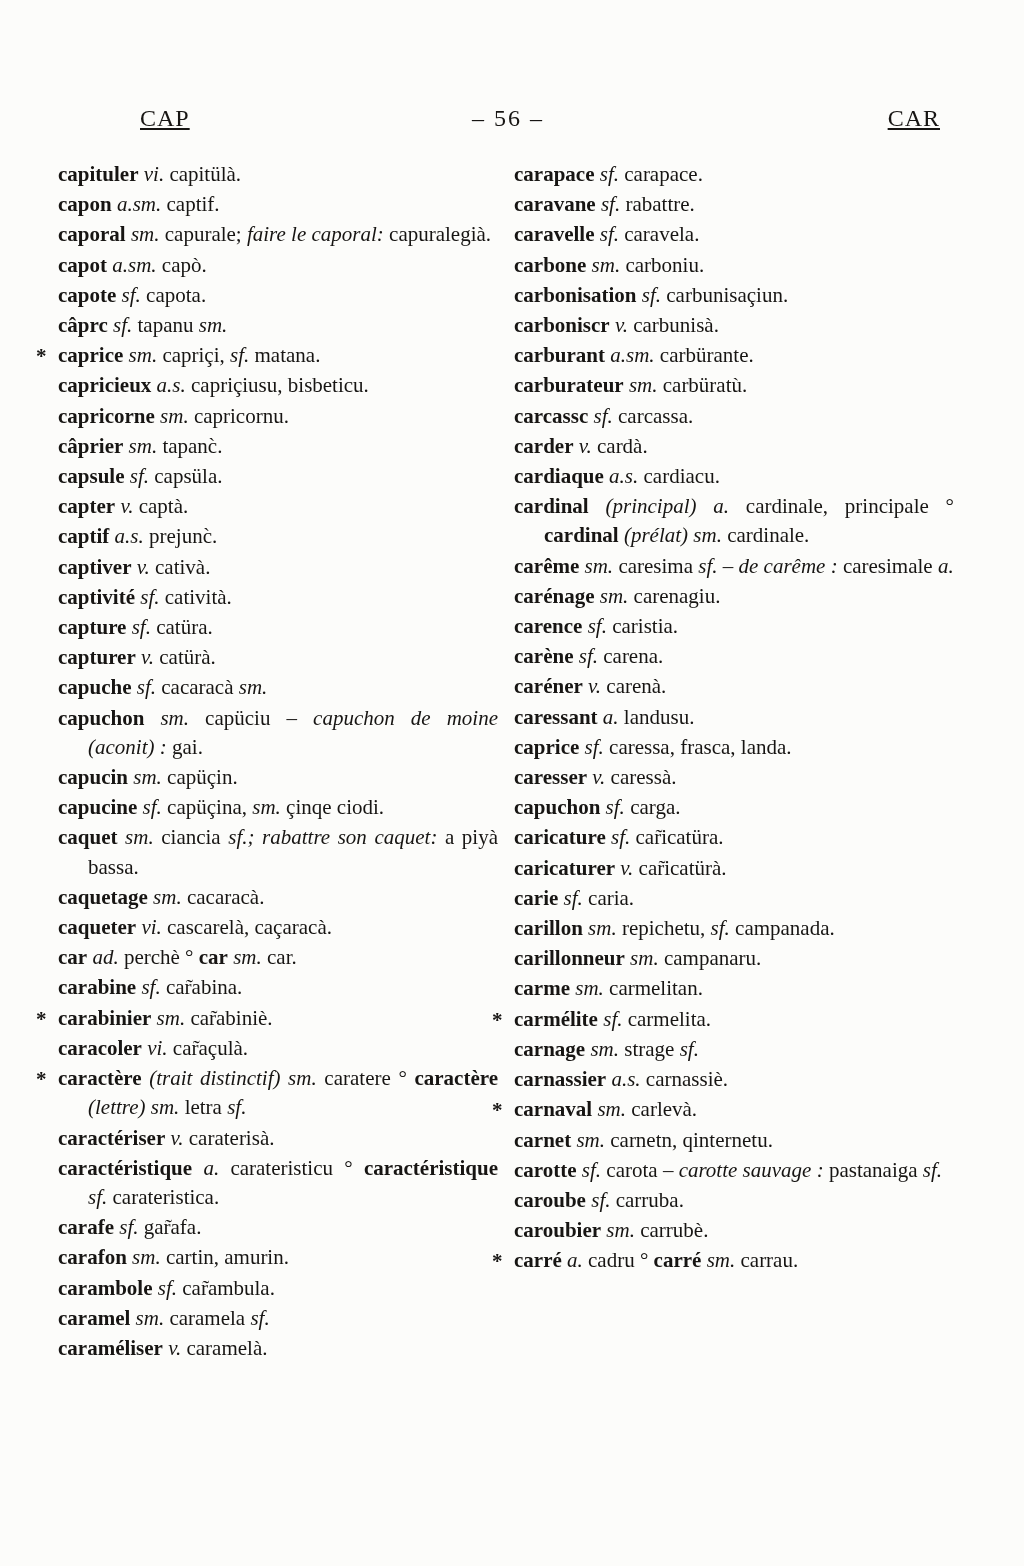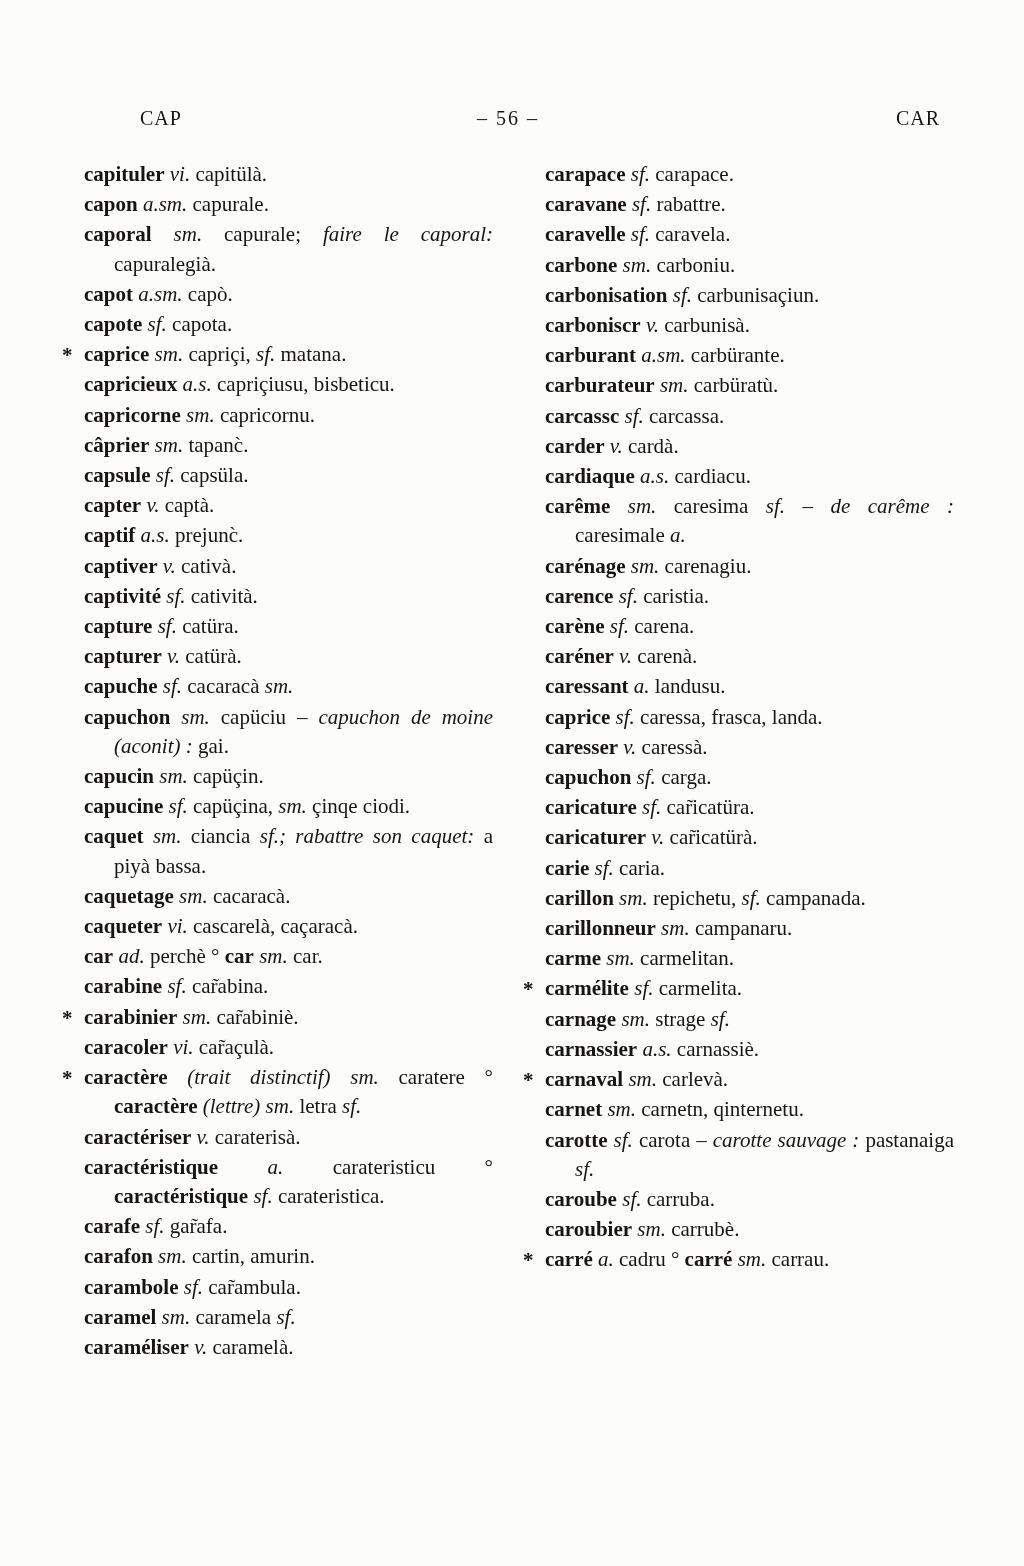--- a/index.html
+++ b/index.html
@@ -7,32 +7,33 @@
     width:1024px; height:1566px;
     background:#fcfcfa;
     color:#171513;
     font-family:"Liberation Serif", serif;
     overflow:hidden;
   }
   .page { box-sizing:border-box; width:1024px; height:1566px; padding-top:104px; }
   .hdr {
     position:relative;
     padding:0 84px 0 140px;
-    font-size:20px; line-height:28px;
+    font-size:24px; line-height:28px;
     letter-spacing:1px;
     display:flex;
+    text-decoration:underline;
   }
   .hdr .center {
     position:absolute; left:0; right:8px; text-align:center;
     letter-spacing:2px;
   }
   .hdr .right { margin-left:auto; }
   .cols {
-    display:flex; gap:52px;
-    padding:28px 70px 0 84px;
+    display:flex; gap:16px;
+    padding:28px 70px 0 58px;
   }
   .col { flex:1 1 0; min-width:0; text-align:justify; }
   .entry {
     position:relative;
     padding-left:30px; text-indent:-30px;
     font-size:21px; line-height:29.2px;
     margin:0 0 1px 0;
   }
   .star {
     position:absolute; left:-22px; top:1px;
@@ -47,24 +48,25 @@
 
 <div class="page">
   <div class="hdr">
     <span class="left">CAP</span>
     <span class="center">– 56 –</span>
     <span class="right">CAR</span>
   </div>
   <div class="cols">
     <div class="col" id="col-left">
         <div class="entry"><span class="hw">capituler</span><span class="it"> vi.</span><span class="rm"> capitülà.</span></div>
-        <div class="entry"><span class="hw">capon</span><span class="it"> a.sm.</span><span class="rm"> capurale.</span></div>
+        <div class="entry"><span class="hw">capon</span><span class="it"> a.sm.</span><span class="rm"> captif.</span></div>
         <div class="entry"><span class="hw">caporal</span><span class="it"> sm.</span><span class="rm"> capurale; </span><span class="it">faire le caporal:</span><span class="rm"> capuralegià.</span></div>
         <div class="entry"><span class="hw">capot</span><span class="it"> a.sm.</span><span class="rm"> capò.</span></div>
         <div class="entry"><span class="hw">capote</span><span class="it"> sf.</span><span class="rm"> capota.</span></div>
+        <div class="entry"><span class="hw">câprc</span><span class="it"> sf.</span><span class="rm"> tapanu </span><span class="it">sm.</span></div>
         <div class="entry"><span class="star">*</span><span class="hw">caprice</span><span class="it"> sm.</span><span class="rm"> capriçi, </span><span class="it">sf.</span><span class="rm"> matana.</span></div>
         <div class="entry"><span class="hw">capricieux</span><span class="it"> a.s.</span><span class="rm"> capriçiusu, bisbeticu.</span></div>
         <div class="entry"><span class="hw">capricorne</span><span class="it"> sm.</span><span class="rm"> capricornu.</span></div>
         <div class="entry"><span class="hw">câprier</span><span class="it"> sm.</span><span class="rm"> tapanc̀.</span></div>
         <div class="entry"><span class="hw">capsule</span><span class="it"> sf.</span><span class="rm"> capsüla.</span></div>
         <div class="entry"><span class="hw">capter</span><span class="it"> v.</span><span class="rm"> captà.</span></div>
         <div class="entry"><span class="hw">captif</span><span class="it"> a.s.</span><span class="rm"> prejunc̀.</span></div>
         <div class="entry"><span class="hw">captiver</span><span class="it"> v.</span><span class="rm"> cativà.</span></div>
         <div class="entry"><span class="hw">captivité</span><span class="it"> sf.</span><span class="rm"> catività.</span></div>
         <div class="entry"><span class="hw">capture</span><span class="it"> sf.</span><span class="rm"> catüra.</span></div>
@@ -94,20 +96,21 @@
         <div class="entry"><span class="hw">caravane</span><span class="it"> sf.</span><span class="rm"> rabattre.</span></div>
         <div class="entry"><span class="hw">caravelle</span><span class="it"> sf.</span><span class="rm"> caravela.</span></div>
         <div class="entry"><span class="hw">carbone</span><span class="it"> sm.</span><span class="rm"> carboniu.</span></div>
         <div class="entry"><span class="hw">carbonisation</span><span class="it"> sf.</span><span class="rm"> carbunisaçiun.</span></div>
         <div class="entry"><span class="hw">carboniscr</span><span class="it"> v.</span><span class="rm"> carbunisà.</span></div>
         <div class="entry"><span class="hw">carburant</span><span class="it"> a.sm.</span><span class="rm"> carbürante.</span></div>
         <div class="entry"><span class="hw">carburateur</span><span class="it"> sm.</span><span class="rm"> carbüratù.</span></div>
         <div class="entry"><span class="hw">carcassc</span><span class="it"> sf.</span><span class="rm"> carcassa.</span></div>
         <div class="entry"><span class="hw">carder</span><span class="it"> v.</span><span class="rm"> cardà.</span></div>
         <div class="entry"><span class="hw">cardiaque</span><span class="it"> a.s.</span><span class="rm"> cardiacu.</span></div>
+        <div class="entry"><span class="hw">cardinal</span><span class="it"> (principal) a.</span><span class="rm"> cardinale, principale ° </span><span class="hw">cardinal</span><span class="it"> (prélat) sm.</span><span class="rm"> cardinale.</span></div>
         <div class="entry"><span class="hw">carême</span><span class="it"> sm.</span><span class="rm"> caresima </span><span class="it">sf.</span><span class="rm"> – </span><span class="it">de carême :</span><span class="rm"> caresimale </span><span class="it">a.</span></div>
         <div class="entry"><span class="hw">carénage</span><span class="it"> sm.</span><span class="rm"> carenagiu.</span></div>
         <div class="entry"><span class="hw">carence</span><span class="it"> sf.</span><span class="rm"> caristia.</span></div>
         <div class="entry"><span class="hw">carène</span><span class="it"> sf.</span><span class="rm"> carena.</span></div>
         <div class="entry"><span class="hw">caréner</span><span class="it"> v.</span><span class="rm"> carenà.</span></div>
         <div class="entry"><span class="hw">caressant</span><span class="it"> a.</span><span class="rm"> landusu.</span></div>
         <div class="entry"><span class="hw">caprice</span><span class="it"> sf.</span><span class="rm"> caressa, frasca, landa.</span></div>
         <div class="entry"><span class="hw">caresser</span><span class="it"> v.</span><span class="rm"> caressà.</span></div>
         <div class="entry"><span class="hw">capuchon</span><span class="it"> sf.</span><span class="rm"> carga.</span></div>
         <div class="entry"><span class="hw">caricature</span><span class="it"> sf.</span><span class="rm"> car̃icatüra.</span></div>

